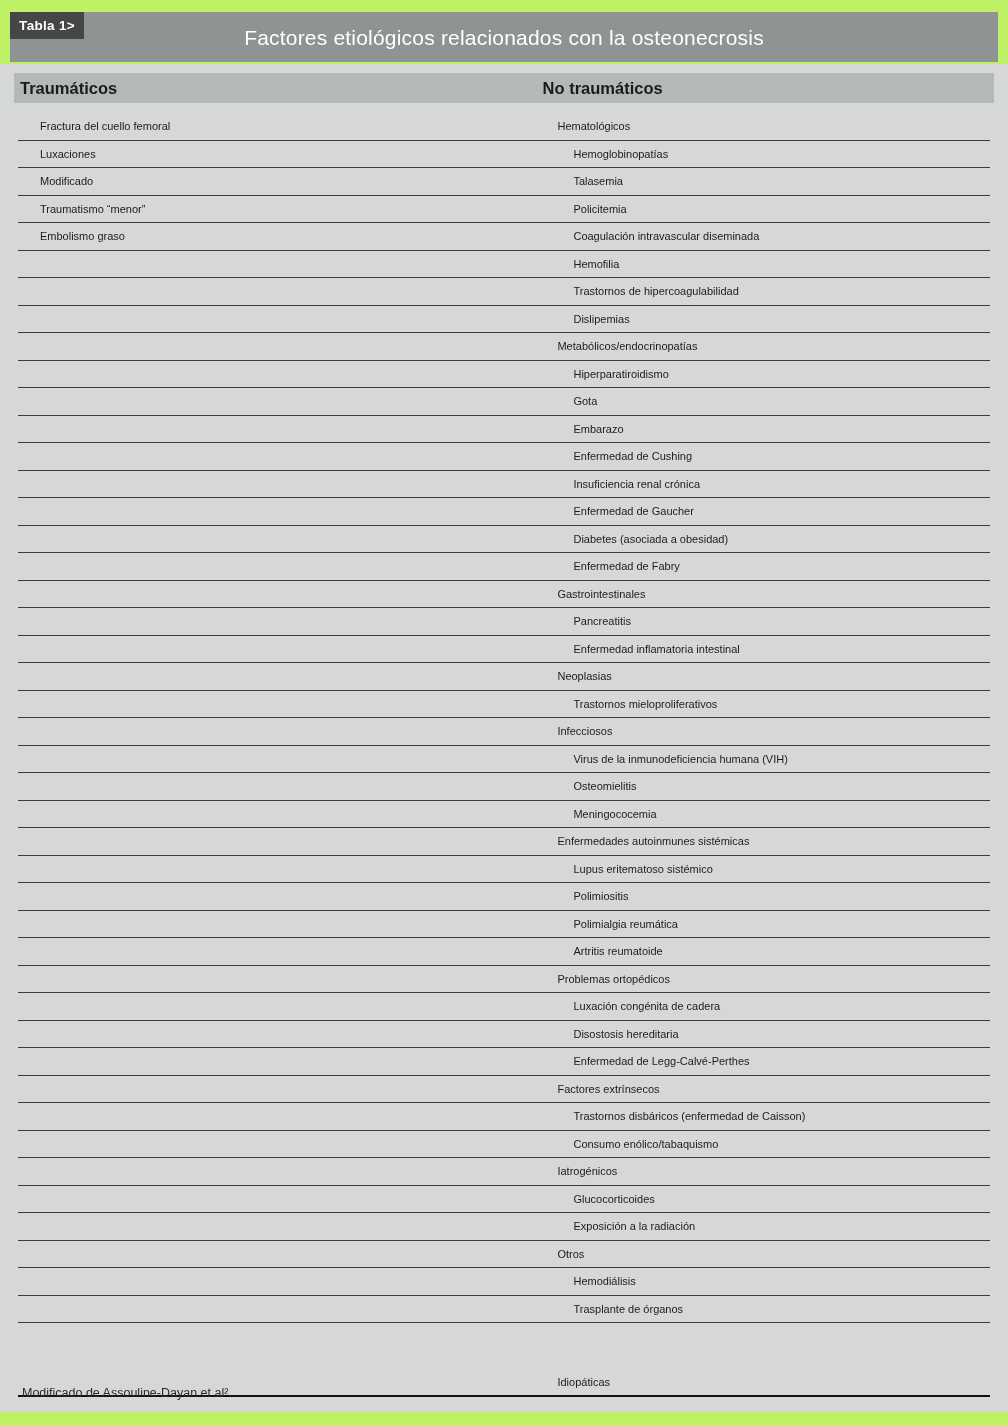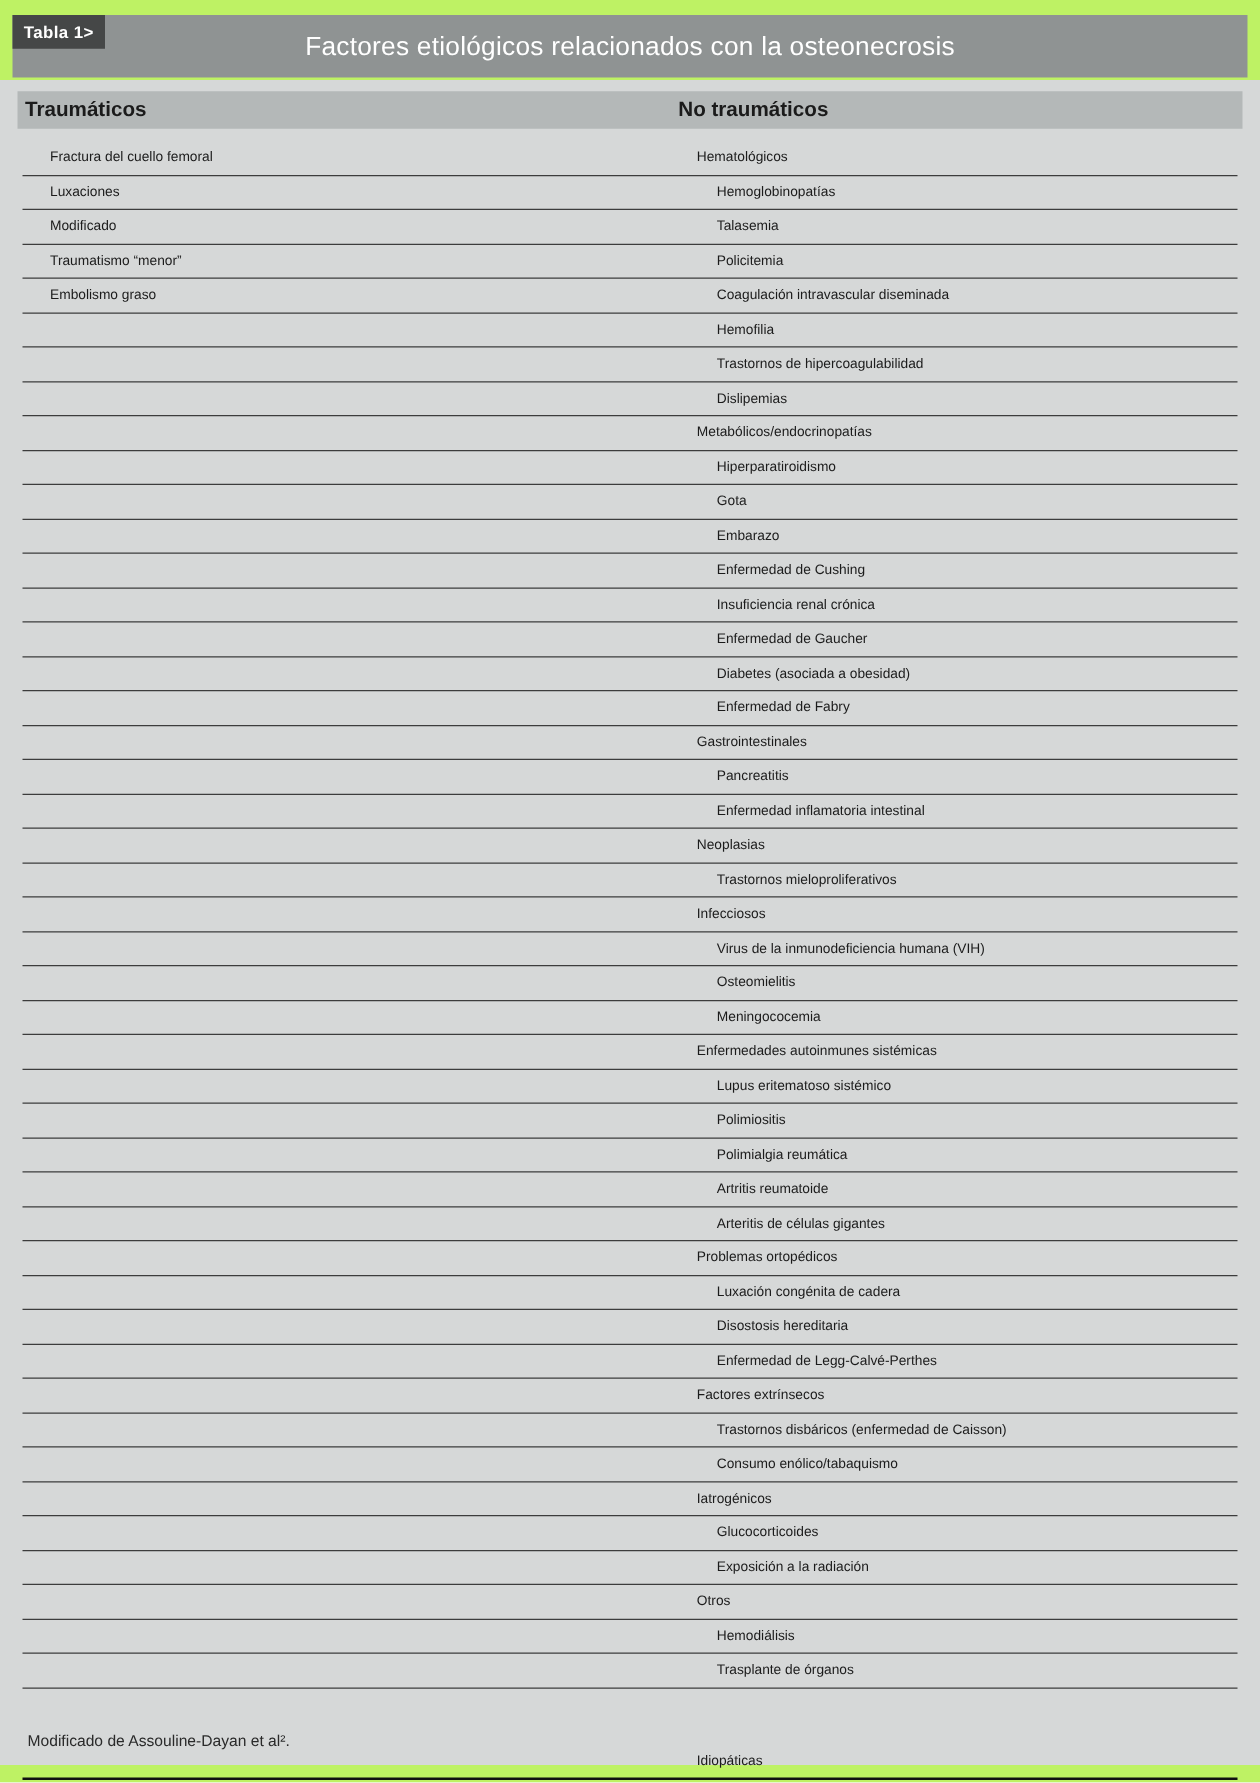--- a/index.html
+++ b/index.html
@@ -173,24 +173,20 @@
         <div class="row">
           <div class="cell-left"></div>
           <div class="cell-right sub">Polimialgia reumática</div>
         </div>
         <div class="row">
           <div class="cell-left"></div>
           <div class="cell-right sub">Artritis reumatoide</div>
         </div>
         <div class="row">
           <div class="cell-left"></div>
-          <div class="cell-right sub">Arteritis de células gigantes</div>
-        </div>
-        <div class="row">
-          <div class="cell-left"></div>
           <div class="cell-right">Problemas ortopédicos</div>
         </div>
         <div class="row">
           <div class="cell-left"></div>
           <div class="cell-right sub">Luxación congénita de cadera</div>
         </div>
         <div class="row">
           <div class="cell-left"></div>
           <div class="cell-right sub">Disostosis hereditaria</div>
         </div>

